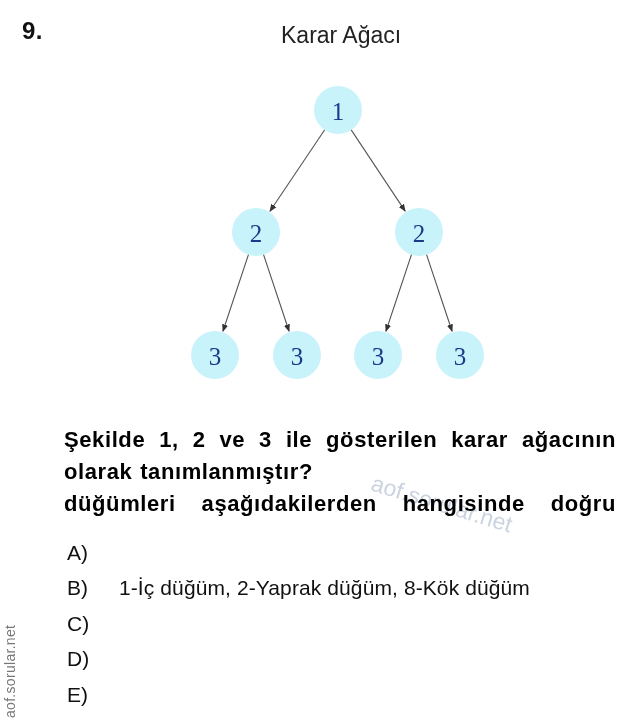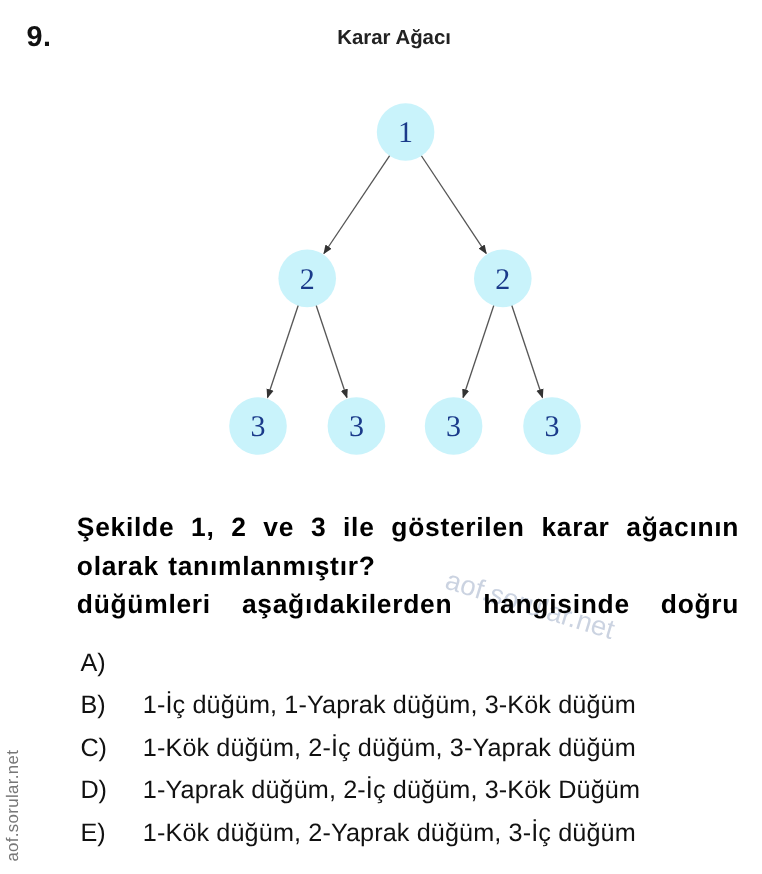--- a/index.html
+++ b/index.html
@@ -21,22 +21,22 @@
       top: 17px;
       font-size: 24px;
       font-weight: bold;
       color: #111;
       letter-spacing: 0.5px;
     }
     .fig-title {
       position: absolute;
       left: 281px;
       top: 22px;
-      font-size: 17px;
-      font-weight: bold;
+      font-size: 23px;
+      font-weight: normal;
       color: #222;
     }
     .tree {
       position: absolute;
       left: 0;
       top: 0;
       width: 635px;
       height: 400px;
     }
     .tree .node circle {
@@ -185,29 +185,26 @@
   <span class="line last">olarak tanımlanmıştır?</span>
   <span class="line">düğümleri aşağıdakilerden hangisinde doğru</span>
 </div>
 
 <ul class="options">
   <li class="option">
     <span class="letter">A)</span>
   </li>
   <li class="option">
     <span class="letter">B)</span>
-    <span class="text">1-İç düğüm, 1-Yaprak düğüm, 3-Kök düğüm</span>
+    <span class="text">1-İç düğüm, 2-Yaprak düğüm, 8-Kök düğüm</span>
   </li>
   <li class="option">
     <span class="letter">C)</span>
-    <span class="text">1-Kök düğüm, 2-İç düğüm, 3-Yaprak düğüm</span>
   </li>
   <li class="option">
     <span class="letter">D)</span>
-    <span class="text">1-Yaprak düğüm, 2-İç düğüm, 3-Kök Düğüm</span>
   </li>
   <li class="option">
     <span class="letter">E)</span>
-    <span class="text">1-Kök düğüm, 2-Yaprak düğüm, 3-İç düğüm</span>
   </li>
 </ul>
 
 <div class="wm-vertical">aof.sorular.net</div>
 
 </body></html>

